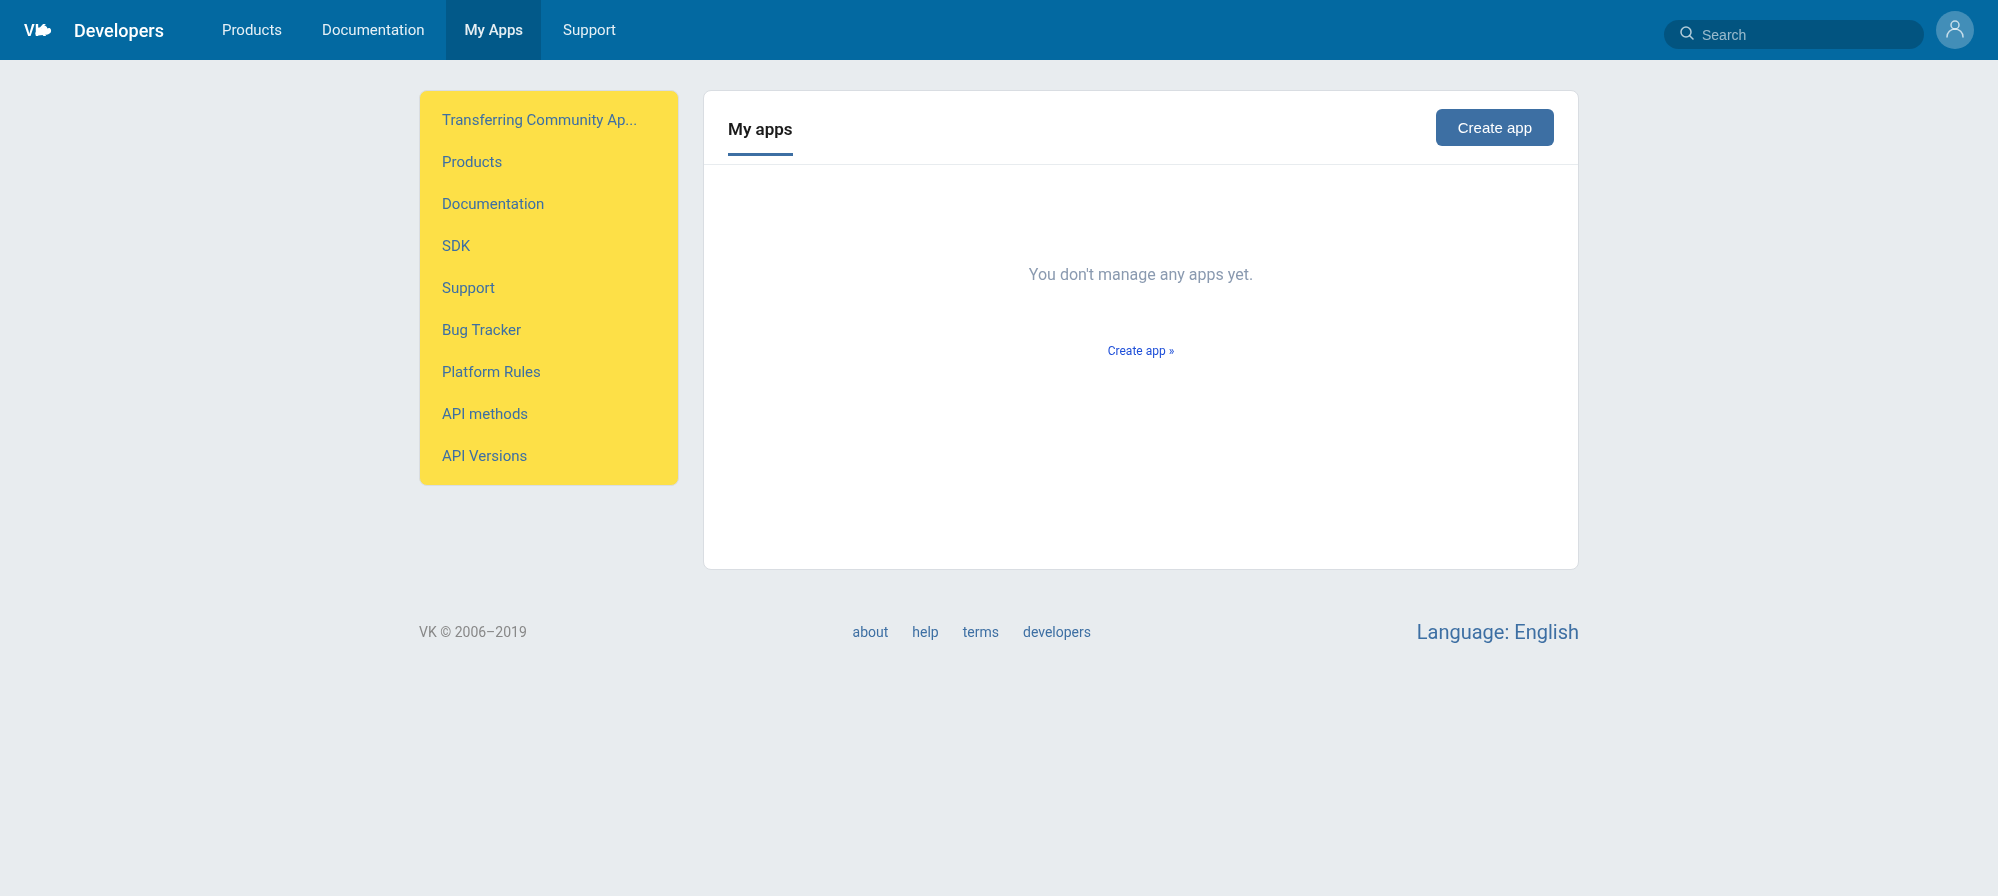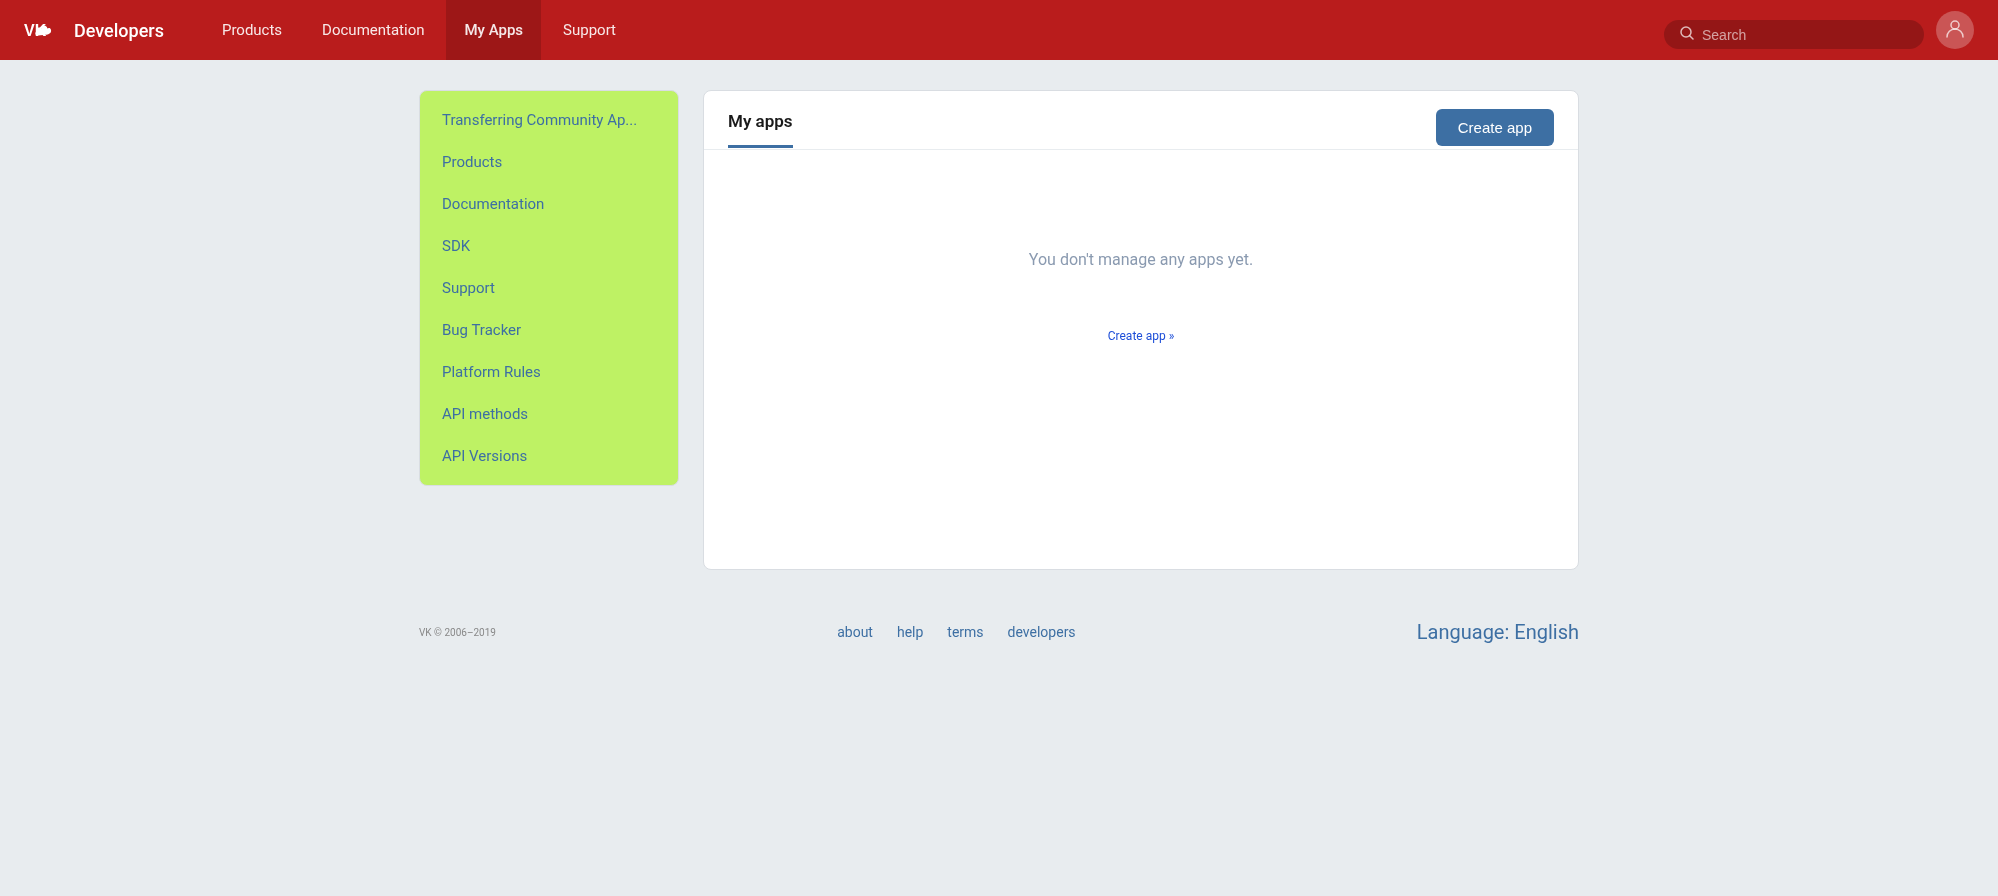--- a/index.html
+++ b/index.html
@@ -4,21 +4,21 @@
   <style>
     * { box-sizing: border-box; margin: 0; padding: 0; }
     body {
       font-family: -apple-system, BlinkMacSystemFont, 'Segoe UI', Roboto, Arial, sans-serif;
       background: #e8ecef;
       min-height: 100vh;
     }
 
     
     .header {
-      background: #b91c1c;
+      background: #0369a1;
       height: 60px;
       display: flex;
       align-items: center;
       padding: 0 24px;
       gap: 0;
     }
     .header-logo {
       display: flex;
       align-items: center;
       gap: 10px;
@@ -116,21 +116,21 @@
       margin: 0 auto;
       padding: 30px 20px;
       display: flex;
       gap: 24px;
     }
 
     
     .sidebar {
       width: 260px;
       flex-shrink: 0;
-      background: #bef264;
+      background: #fde047;
       border-radius: 8px;
       border: 1px solid #d9dde2;
       padding: 8px 0;
       align-self: flex-start;
     }
     .sidebar-item {
       display: block;
       padding: 12px 22px;
       color: #3d6fa3;
       font-size: 15px;
@@ -164,21 +164,21 @@
     }
     .create-app-btn {
       background: #3d6fa3;
       color: #fff;
       border: none;
       border-radius: 6px;
       padding: 10px 22px;
       font-size: 15px;
       font-weight: 500;
       cursor: pointer;
-      margin-bottom: 3px;
+      margin-bottom: 18px;
     }
     .empty-state {
       display: flex;
       flex-direction: column;
       align-items: center;
       justify-content: space-between;
       padding: 100px 24px;
       gap: 28px;
     }
     .empty-text {
@@ -197,21 +197,21 @@
     .footer {
       max-width: 1200px;
       margin: 0 auto;
       padding: 20px 20px 30px;
       display: flex;
       align-items: center;
       justify-content: space-between;
     }
     .footer-copyright {
       color: #888;
-      font-size: 10px;
+      font-size: 14px;
     }
     .footer-links {
       display: flex;
       gap: 24px;
     }
     .footer-link {
       color: #3d6fa3;
       font-size: 14px;
       text-decoration: none;
       cursor: pointer;

